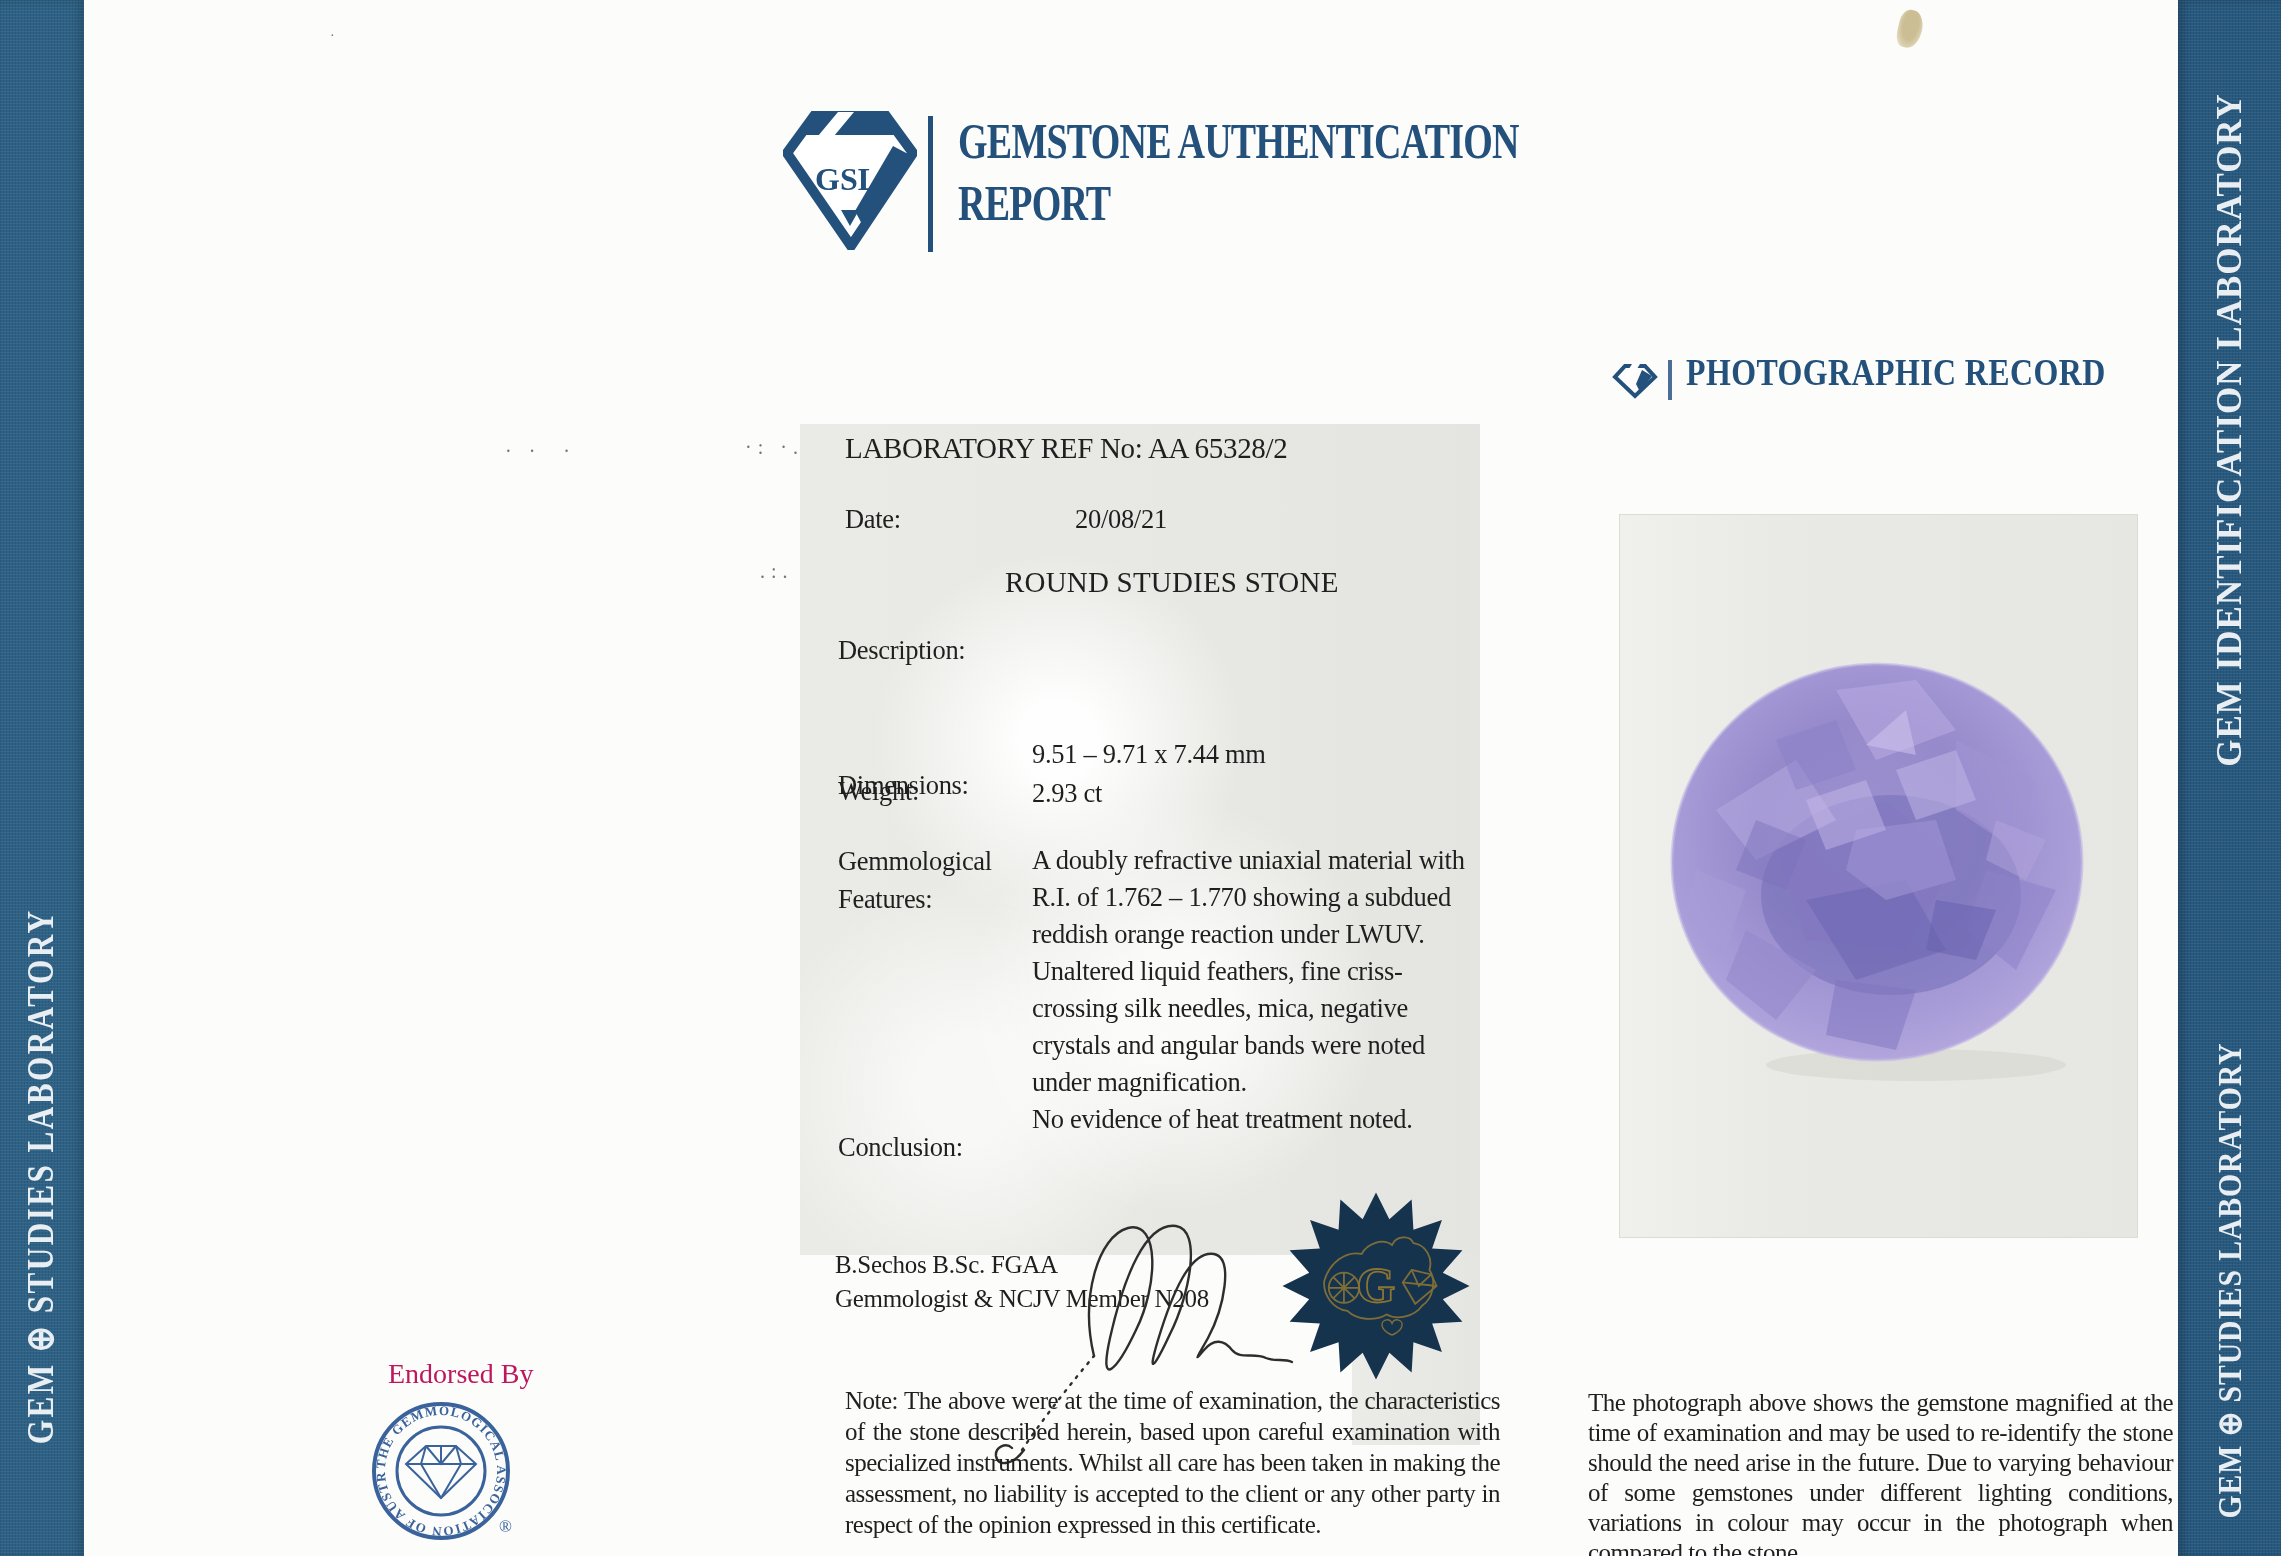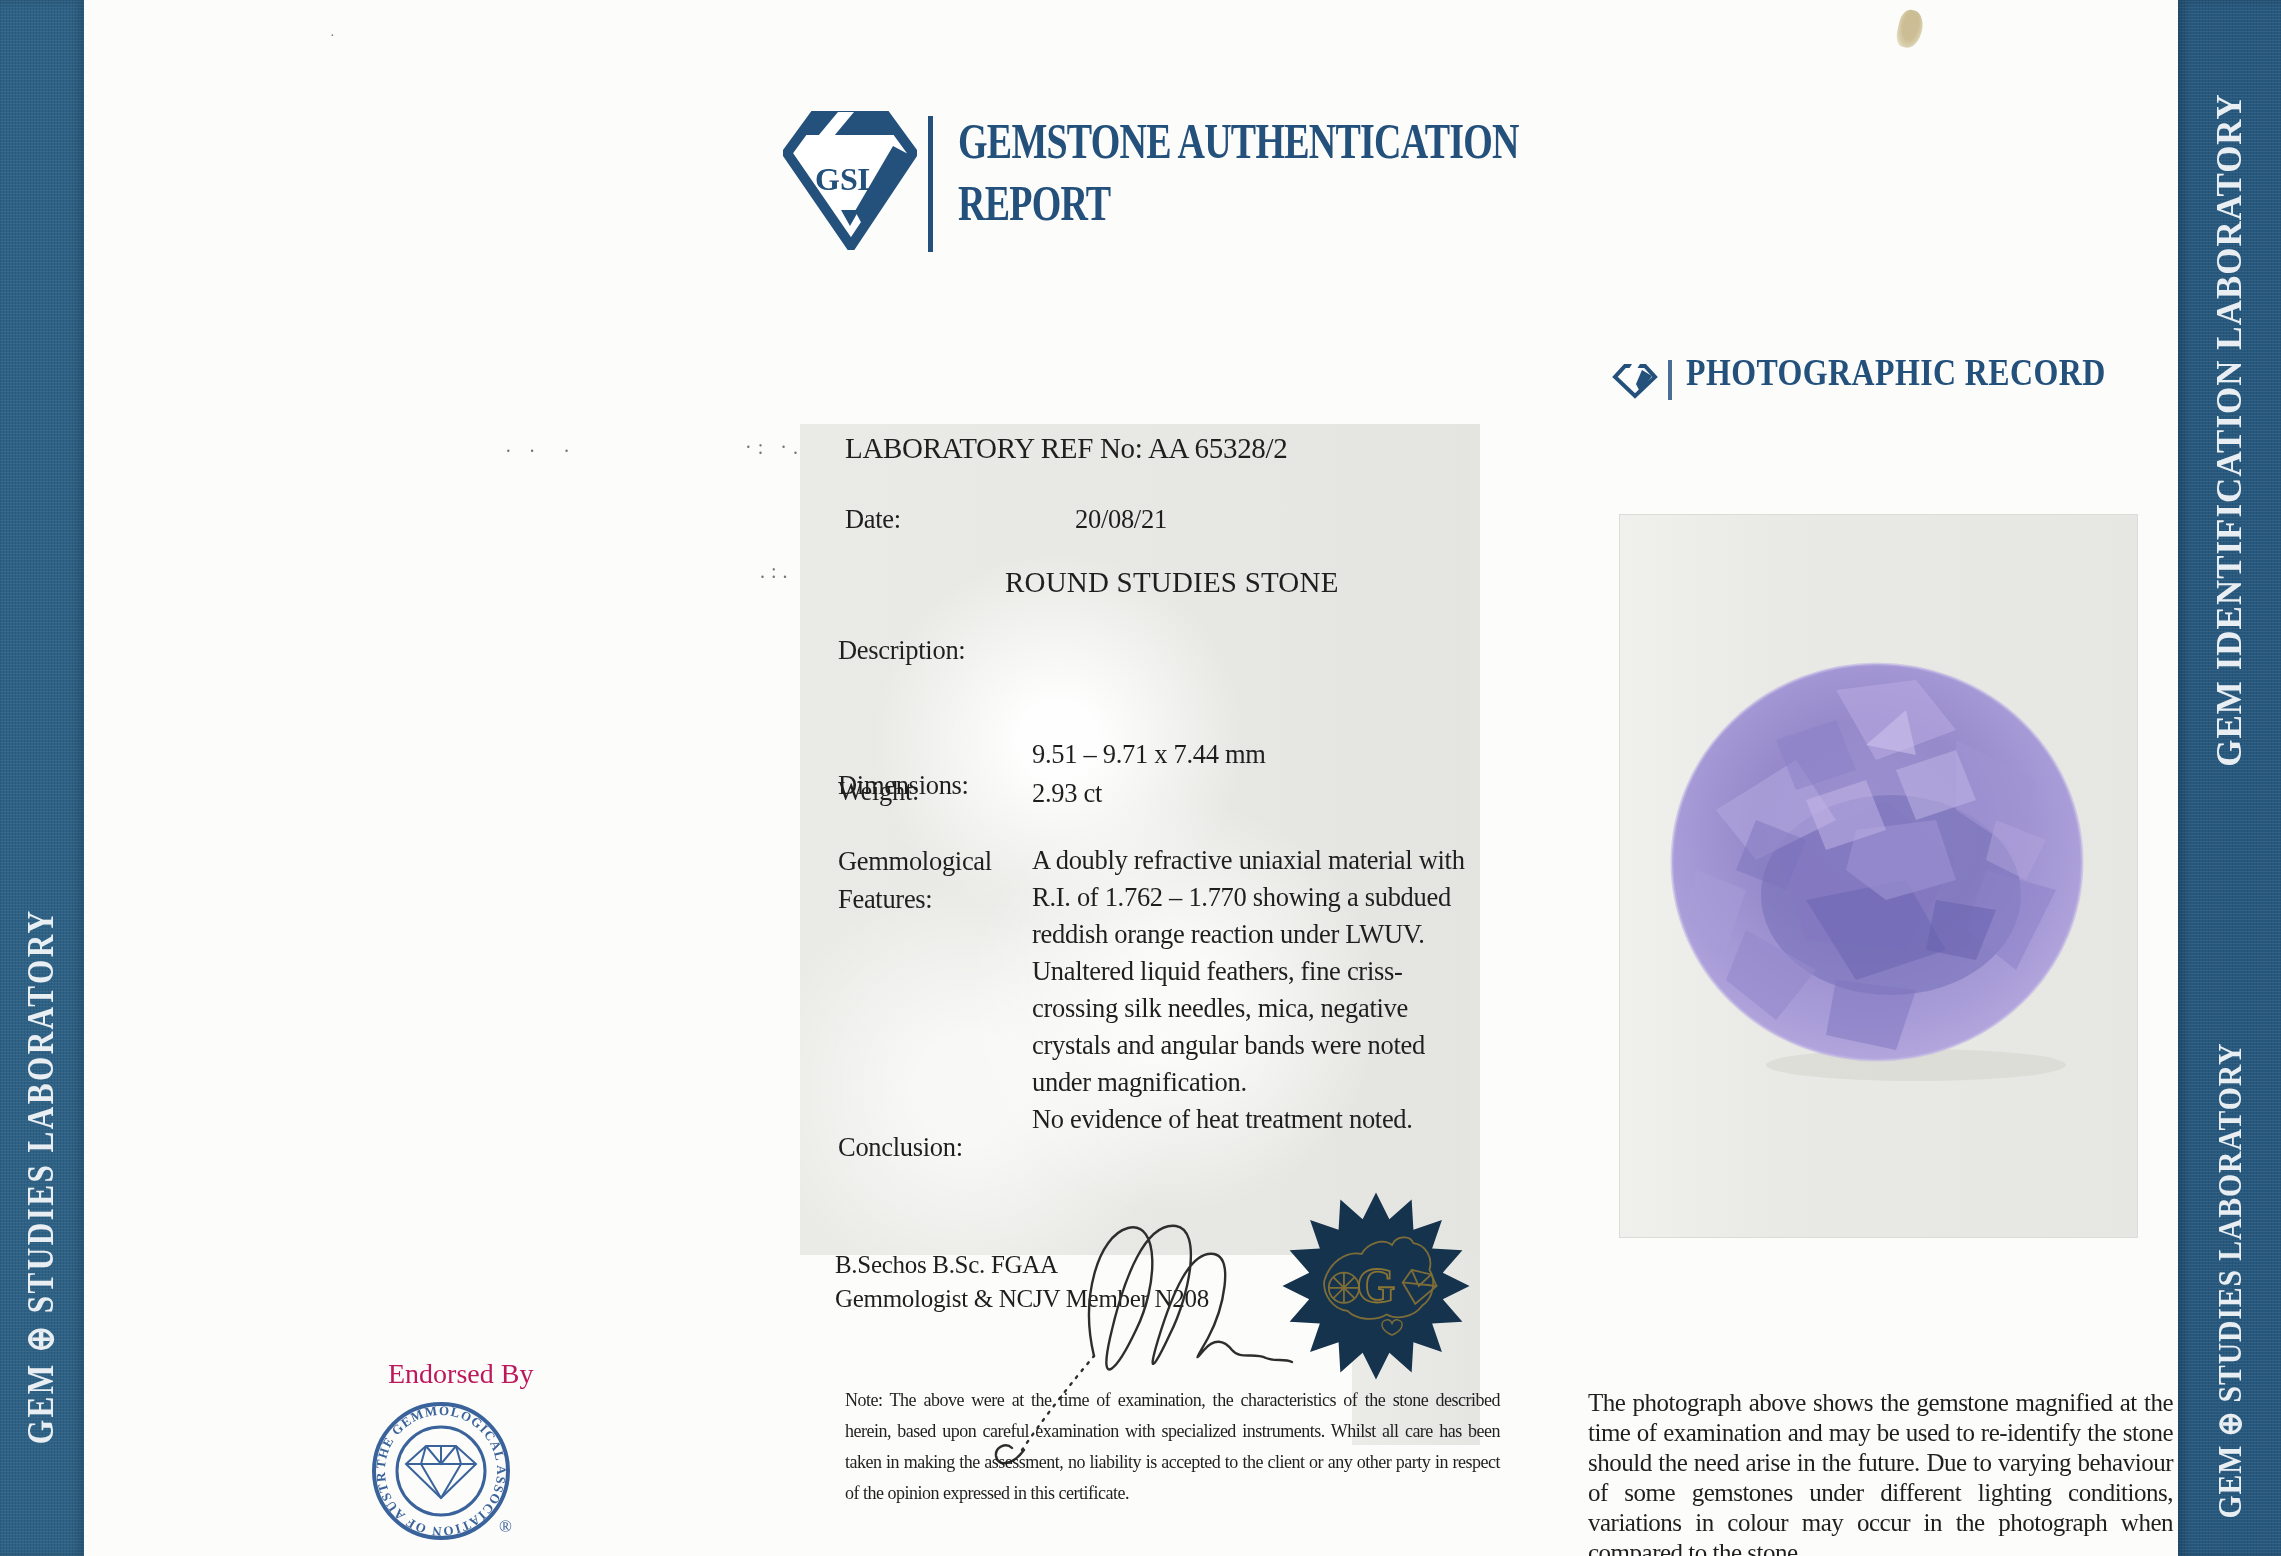--- a/index.html
+++ b/index.html
@@ -88,21 +88,21 @@
   #dim-value{left:1032px;top:736px;}
   #weight-label{left:838px;top:773px;}
   #weight-value{left:1032px;top:775px;}
   #feat-label{left:838px;top:842px;line-height:38px;}
   #feat-value{left:1032px;top:842px;line-height:37px;}
   #concl-label{left:838px;top:1129px;}
   #concl-value{left:1032px;top:1126px;line-height:46px;}
   #sig-name{left:835px;top:1248px;font-size:25px;line-height:34px;}
   #sig-title{left:835px;top:1282px;font-size:25px;line-height:34px;}
   #note{
-    left:845px;top:1385px;width:655px;font-size:18px;letter-spacing:-.5px;
+    left:845px;top:1385px;width:655px;font-size:25px;letter-spacing:-.5px;
     line-height:31px;text-align:justify;font-family:Liberation Serif, serif;
   }
   #caption{
     left:1588px;top:1388px;width:585px;font-size:25px;letter-spacing:-.5px;
     line-height:30px;text-align:justify;
   }
   
   #signature-svg{position:absolute;left:960px;top:1178px;}
   #star-seal-svg{position:absolute;left:1278px;top:1188px;}
   #endorsed-label{position:absolute;left:388px;top:1358px;font-size:28px;color:#be185d;}

